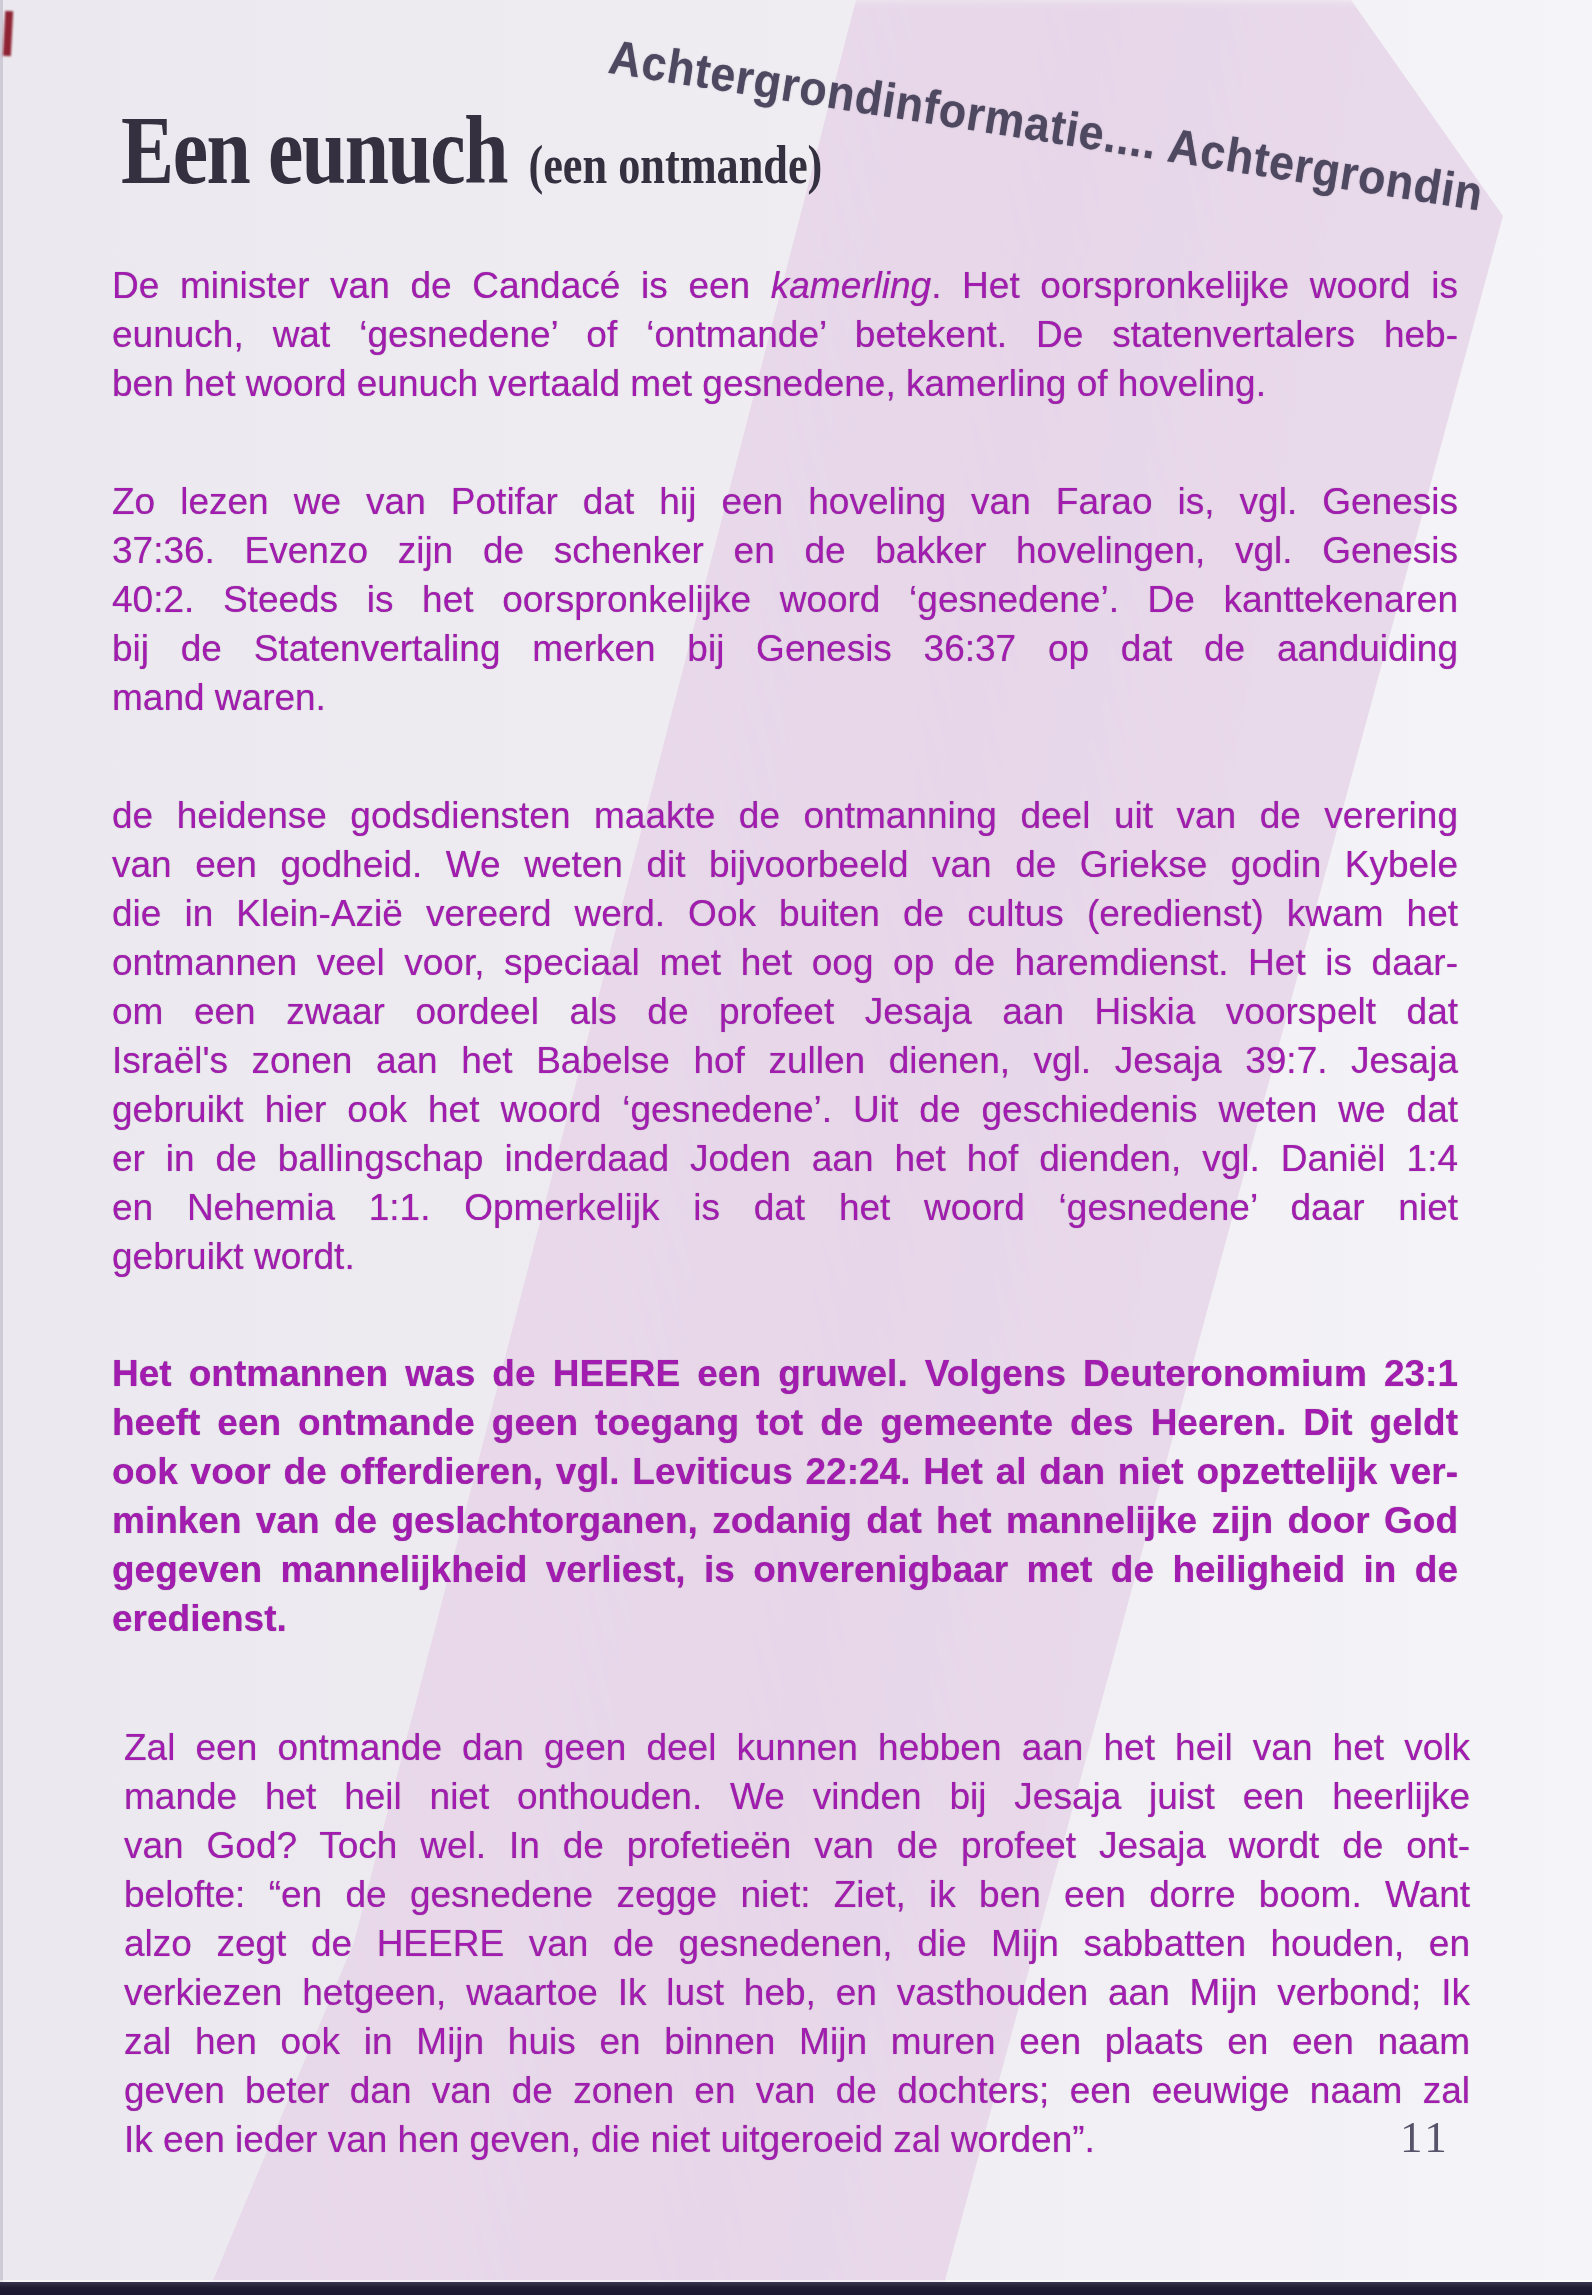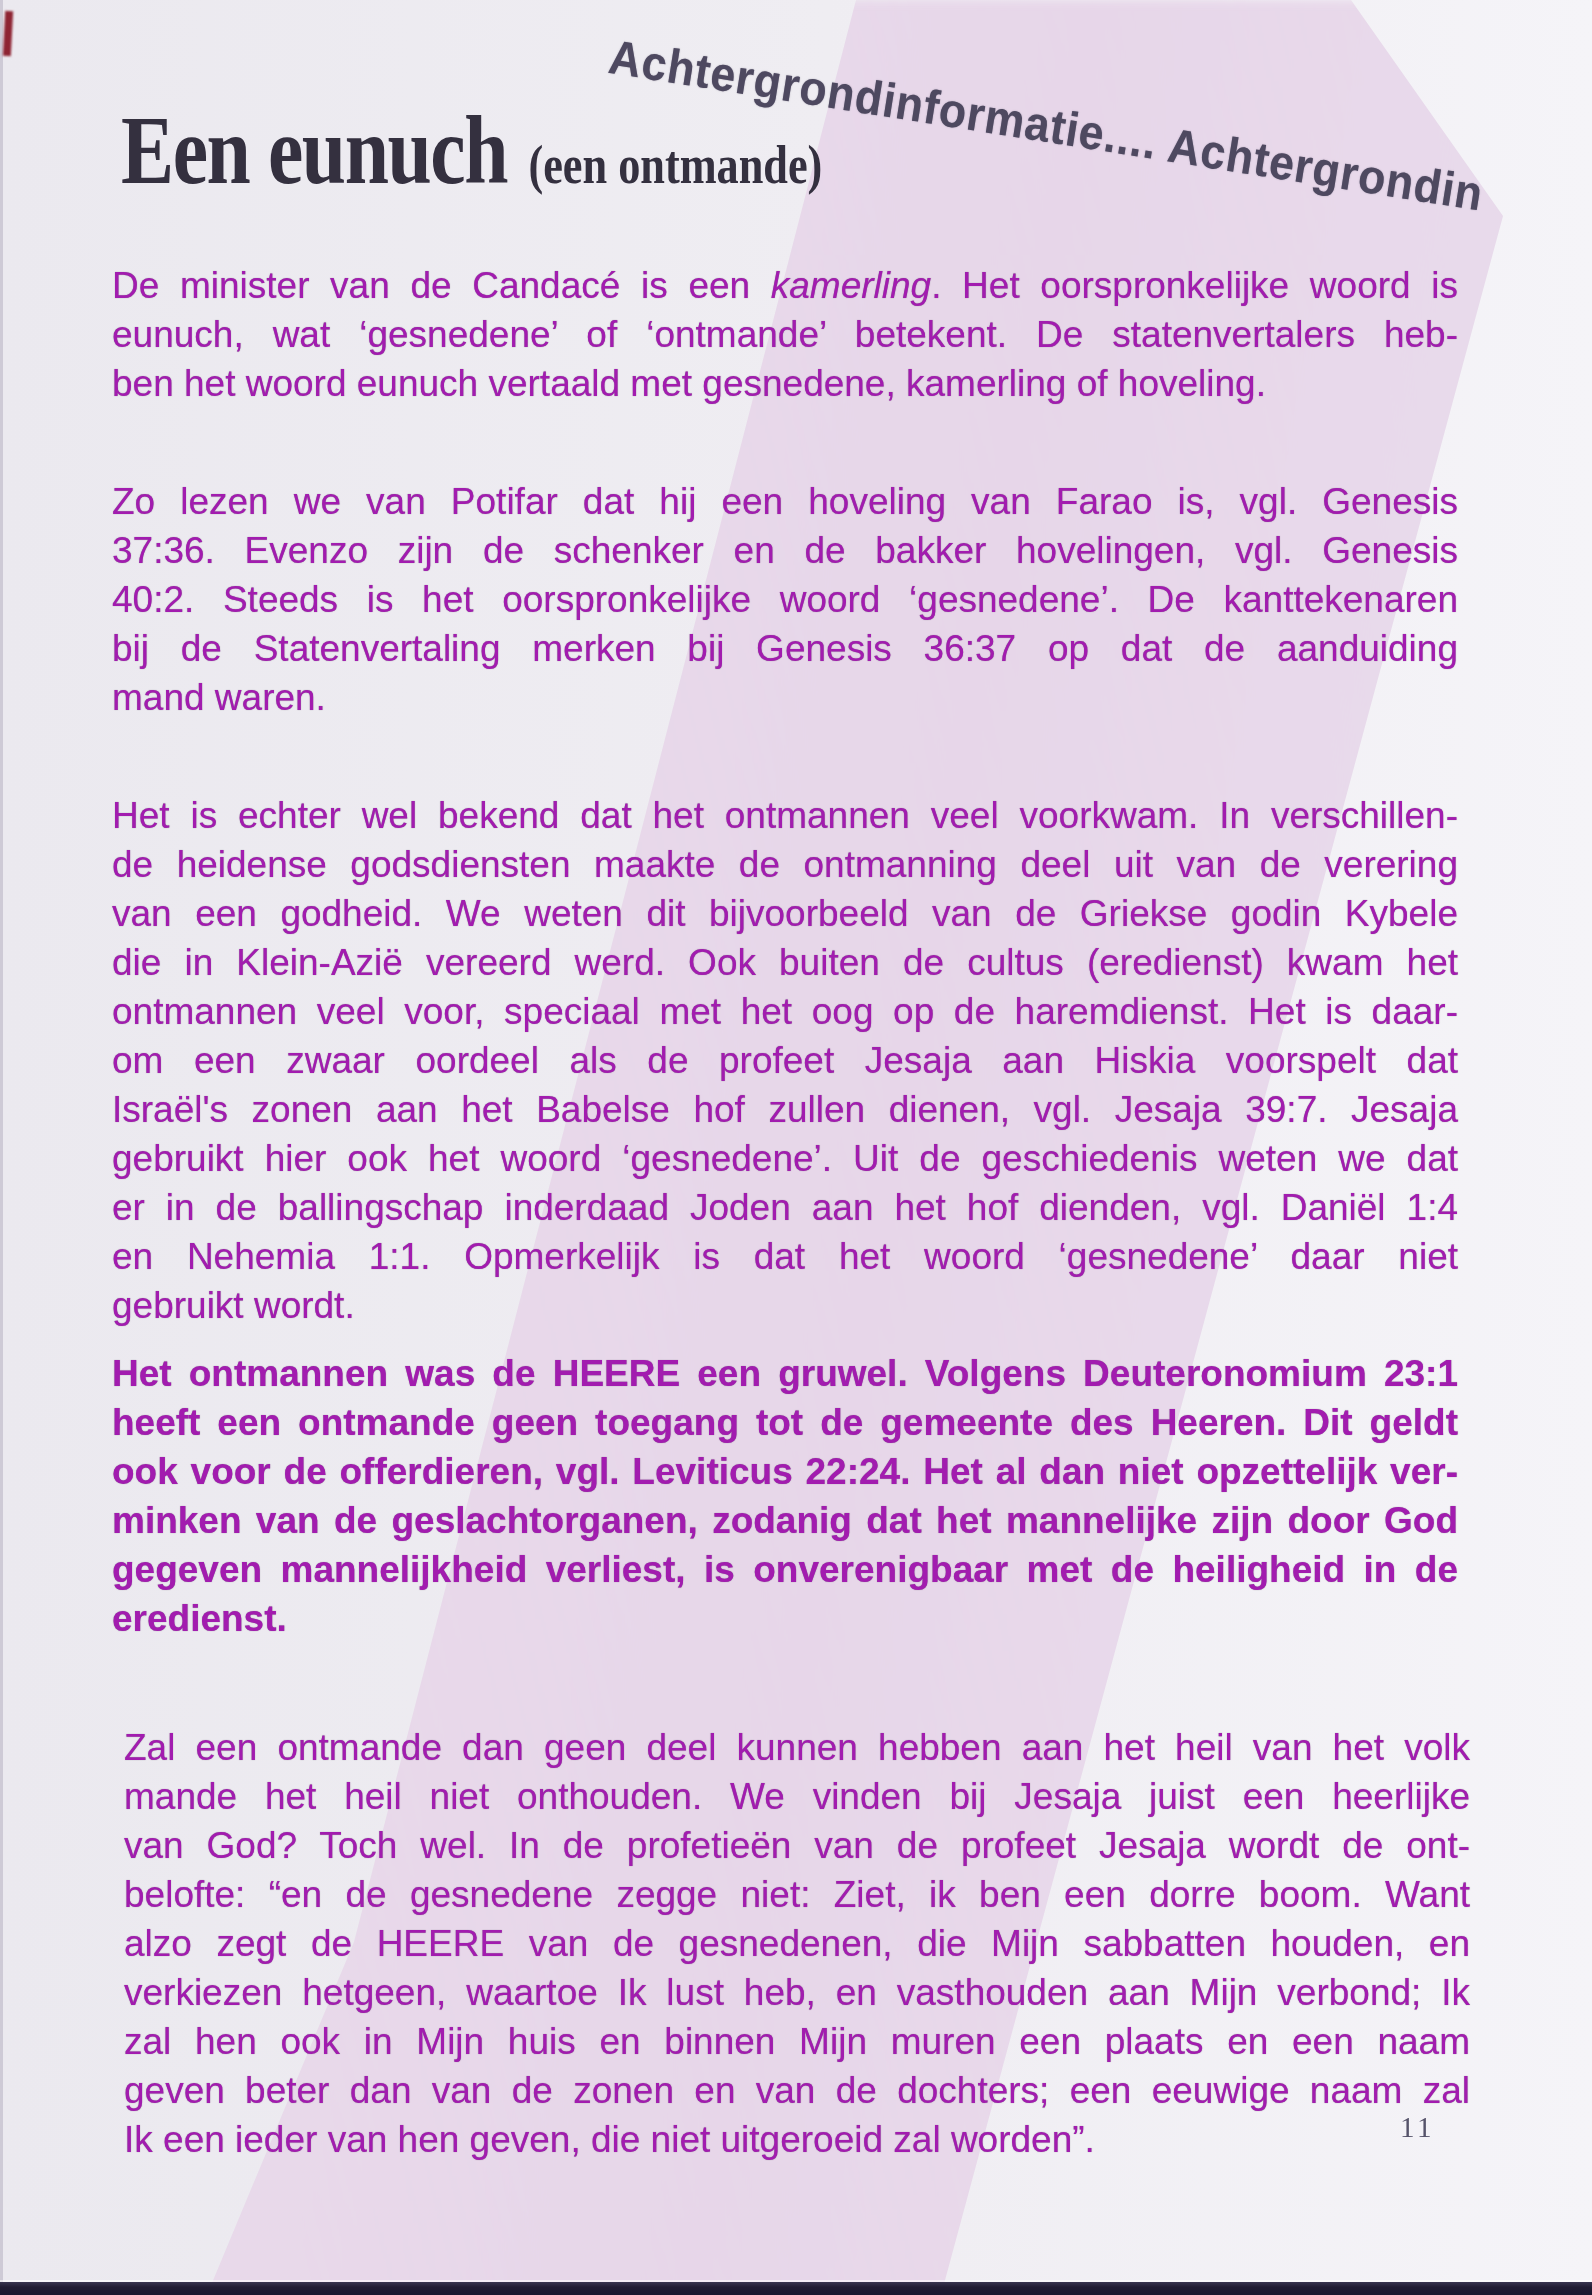--- a/index.html
+++ b/index.html
@@ -62,21 +62,21 @@
   .line.last{text-align-last:left;}
   .it{font-style:italic;}
   #para-0{top:261px;}
   #para-1{top:477px;}
   #para-2{top:791px;}
   #para-3{top:1349px;font-weight:bold;}
   #para-4{top:1723px;margin-left:12px;}
   
   .page-number{
     position:absolute;left:1400px;top:2111px;
-    font-family:"Liberation Serif",serif;font-size:29px;color:#56536a;
+    font-family:"Liberation Serif",serif;font-size:45px;color:#56536a;
     letter-spacing:3.5px;
   }
 </style>
 </head>
 <body>
 
 <div class="band"></div>
 
 <div class="left-scan-line"></div>
 <div class="red-mark"></div>
@@ -95,21 +95,20 @@
     <div class="line last"><span>ben het woord eunuch vertaald met gesnedene, kamerling of hoveling.</span></div>
   </div>
 <div class="para" id="para-1">
     <div class="line"><span>Zo lezen we van Potifar dat hij een hoveling van Farao is, vgl. Genesis</span></div>
     <div class="line"><span>37:36. Evenzo zijn de schenker en de bakker hovelingen, vgl. Genesis</span></div>
     <div class="line"><span>40:2. Steeds is het oorspronkelijke woord ‘gesnedene’. De kanttekenaren</span></div>
     <div class="line"><span>bij de Statenvertaling merken bij Genesis 36:37 op dat de aanduiding</span></div>
     <div class="line last"><span>mand waren.</span></div>
   </div>
 <div class="para" id="para-2">
-    <div class="line"><span>Het is echter wel bekend dat het ontmannen veel voorkwam. In verschillen-</span></div>
     <div class="line"><span>de heidense godsdiensten maakte de ontmanning deel uit van de verering</span></div>
     <div class="line"><span>van een godheid. We weten dit bijvoorbeeld van de Griekse godin Kybele</span></div>
     <div class="line"><span>die in Klein-Azië vereerd werd. Ook buiten de cultus (eredienst) kwam het</span></div>
     <div class="line"><span>ontmannen veel voor, speciaal met het oog op de haremdienst. Het is daar-</span></div>
     <div class="line"><span>om een zwaar oordeel als de profeet Jesaja aan Hiskia voorspelt dat</span></div>
     <div class="line"><span>Israël's zonen aan het Babelse hof zullen dienen, vgl. Jesaja 39:7. Jesaja</span></div>
     <div class="line"><span>gebruikt hier ook het woord ‘gesnedene’. Uit de geschiedenis weten we dat</span></div>
     <div class="line"><span>er in de ballingschap inderdaad Joden aan het hof dienden, vgl. Daniël 1:4</span></div>
     <div class="line"><span>en Nehemia 1:1. Opmerkelijk is dat het woord ‘gesnedene’ daar niet</span></div>
     <div class="line last"><span>gebruikt wordt.</span></div>

